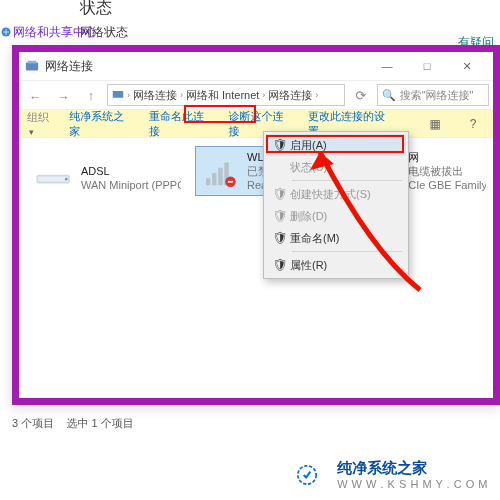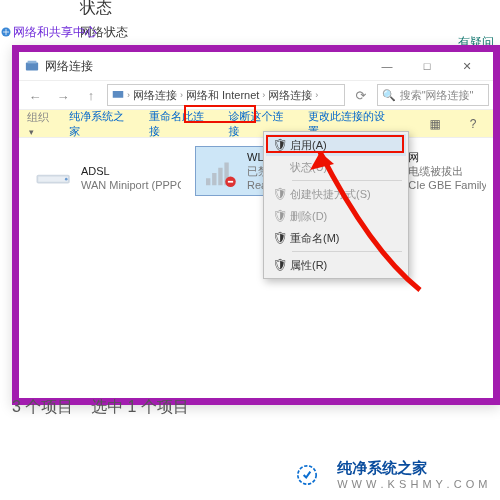--- a/index.html
+++ b/index.html
@@ -45,21 +45,21 @@
   .ctx .row.disabled { color: #999; }
   .ctx .row.sel { background: #d8e6f2; }
   .ctx .row .ci { width: 20px; display: flex; justify-content: center; font-size: 12px; }
   .ctx .sepline { height: 1px; background: #d4d4d4; margin: 2px 4px 2px 26px; }
   .redbox { position: absolute; border: 2px solid #e10; pointer-events: none; }
   .rb1 { left: 266px; top: 135px; width: 138px; height: 18px; }
   .rb2 { left: 184px; top: 105px; width: 72px; height: 18px; }
   .arrow { position: absolute; left: 300px; top: 140px; pointer-events: none; }
   .arrow svg { width: 140px; height: 160px; }
 
-  .status { position: absolute; left: 12px; top: 397px; font-size: 16px; color: #555; }
+  .status { position: absolute; left: 12px; top: 416px; font-size: 11px; color: #555; }
 
   .watermark { position: absolute; right: 12px; bottom: 10px; display: flex; align-items: center; gap: 20px; }
   .wm-ico { width: 20px; height: 20px; }
   .wm-txt1 { font-size: 15px; font-weight: 700; color: #0a4d9e; }
   .wm-txt2 { font-size: 11px; color: #888; letter-spacing: .5px; }
 </style>
 </head>
 <body>
 
 <div class="bg-window">

